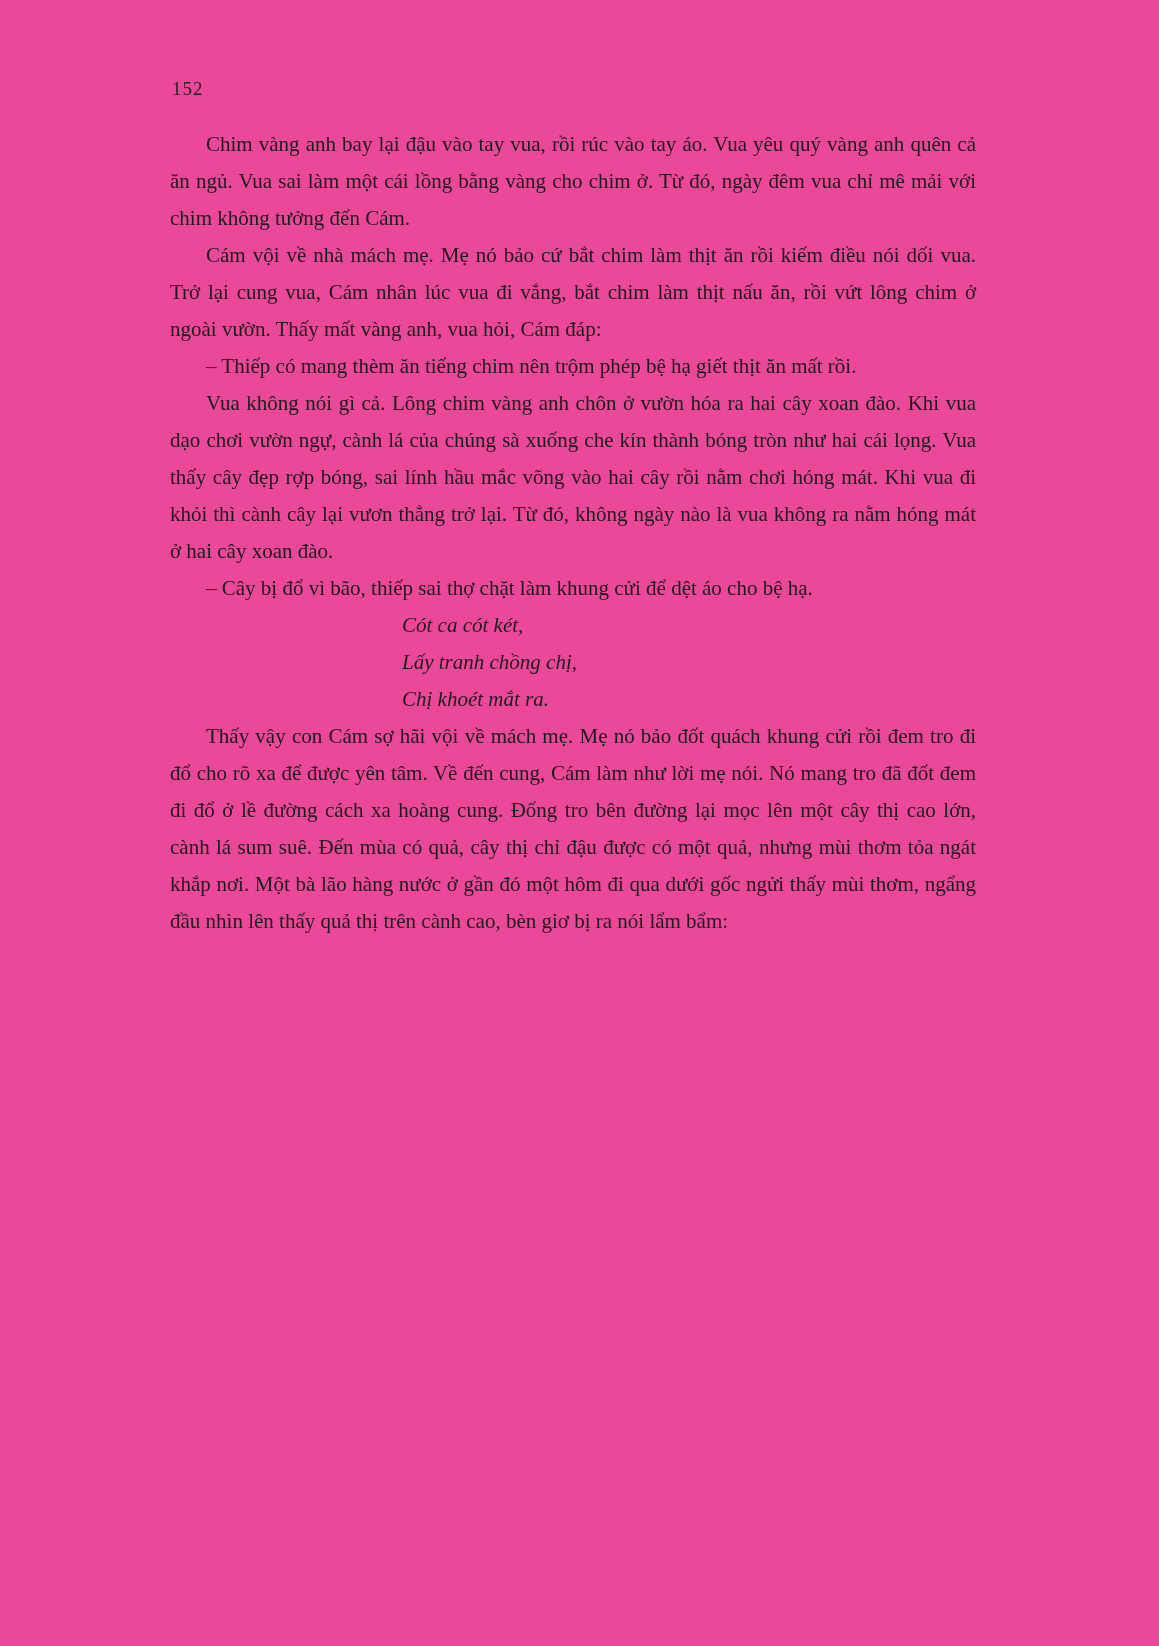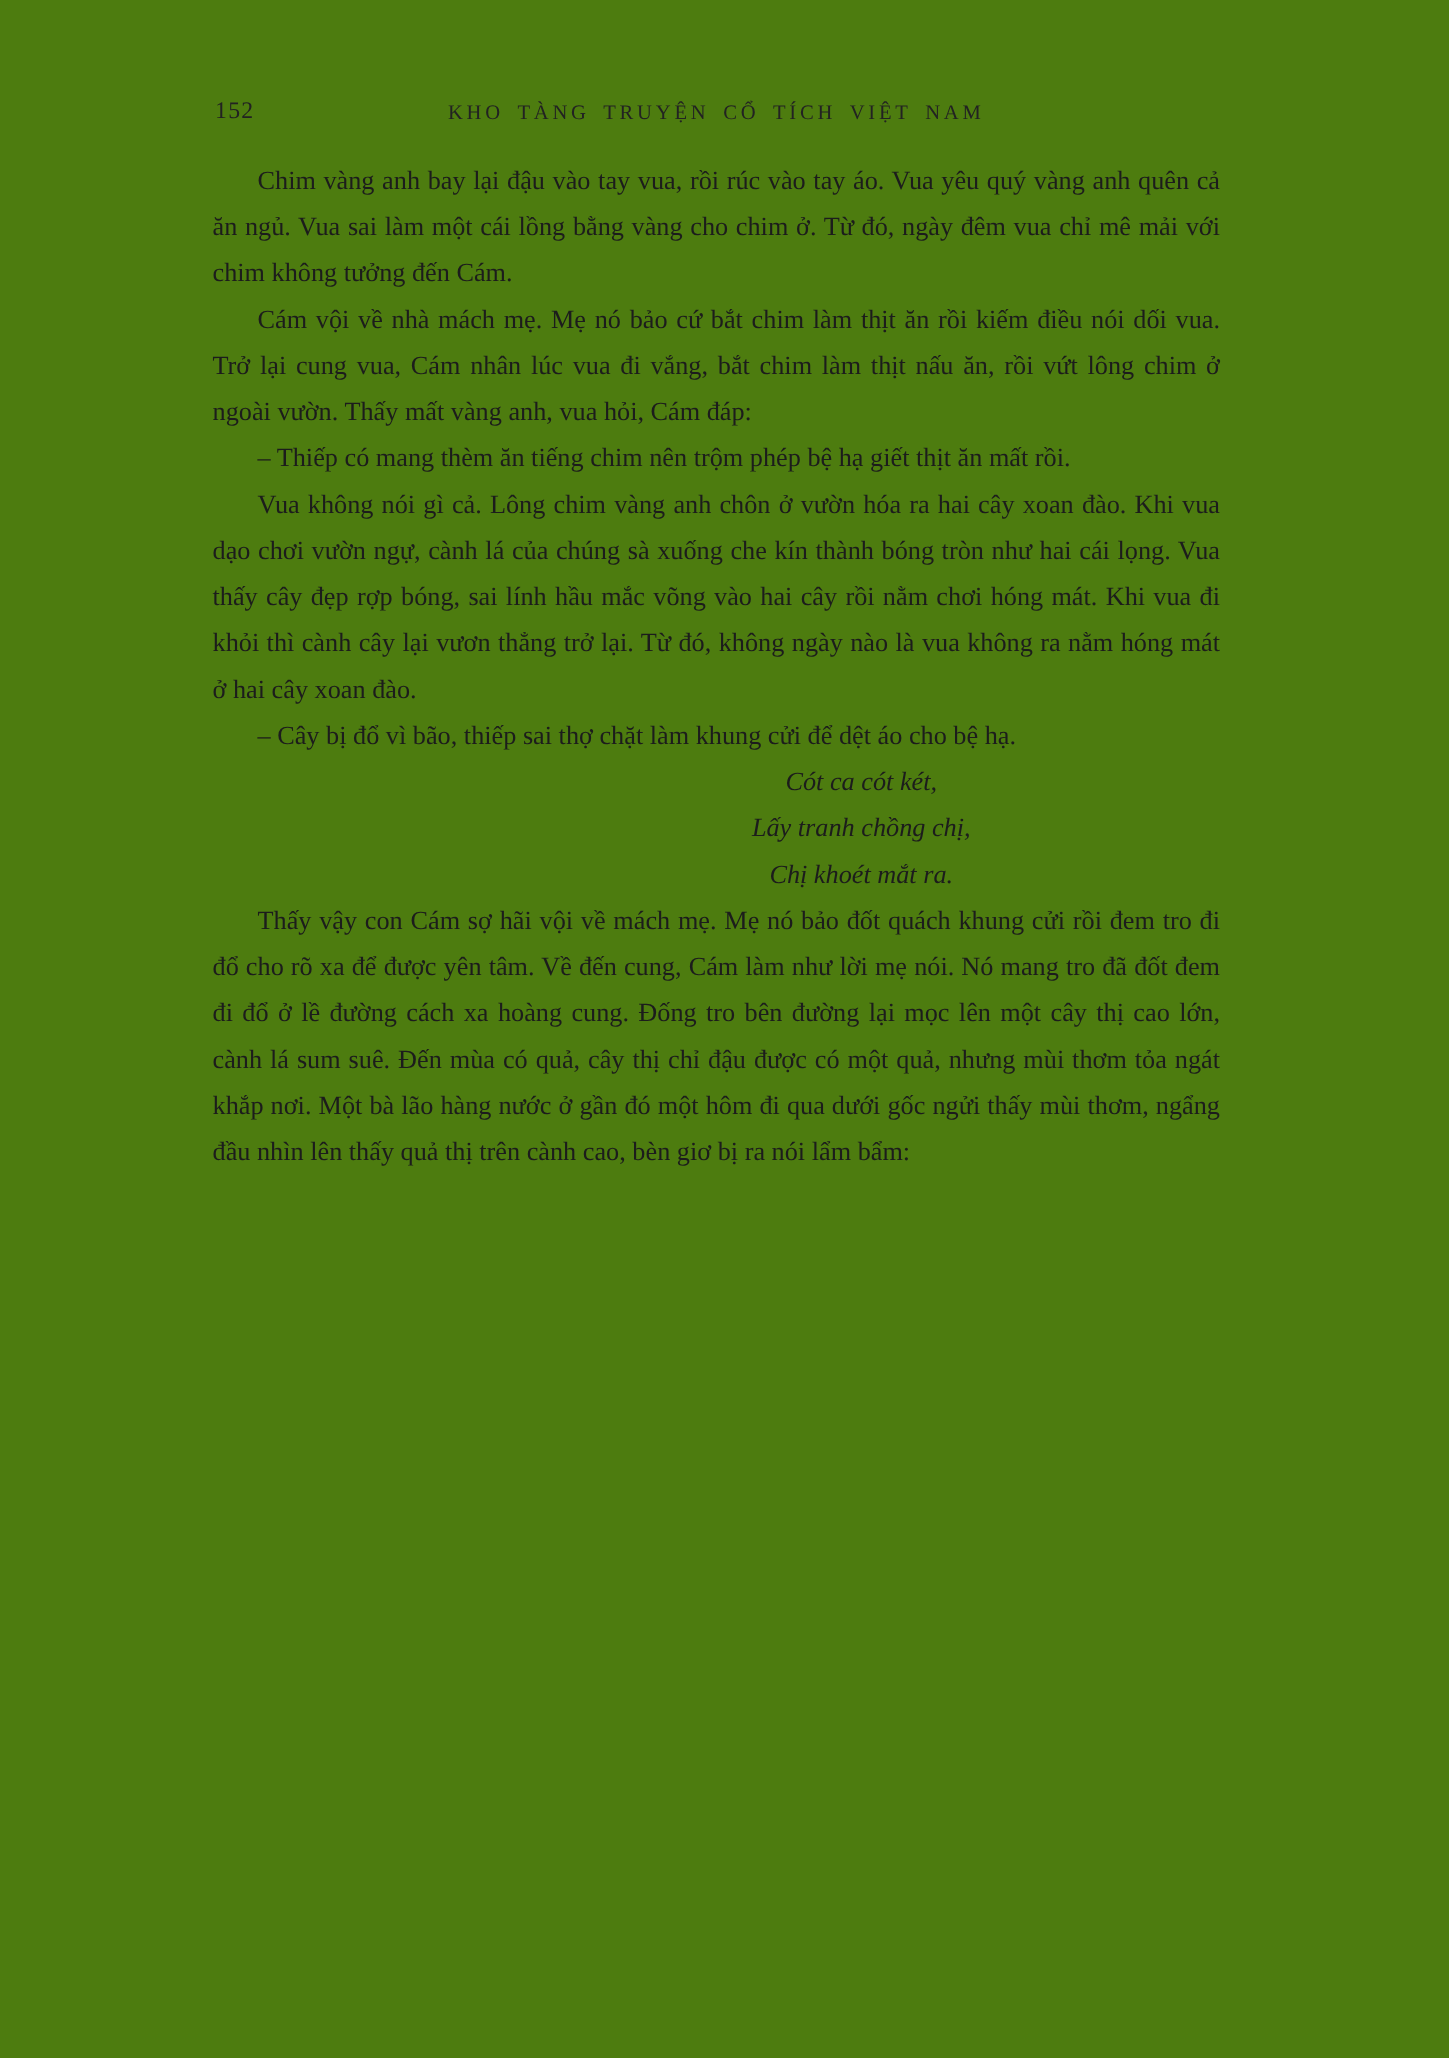--- a/index.html
+++ b/index.html
@@ -5,21 +5,21 @@
   * { margin: 0; padding: 0; box-sizing: border-box; }
 
   html, body {
     background: #e9e9e9;
   }
 
   .page {
     position: relative;
     width: 1159px;
     height: 1646px;
-    background: #4d7c0f;
+    background: #ec4899;
     font-family: "Liberation Serif", "DejaVu Serif", serif;
     color: #1c1c1c;
     overflow: hidden;
   }
 
   .page-header {
     position: absolute;
     top: 78px;
     left: 170px;
     width: 806px;
@@ -56,35 +56,34 @@
     color: #1c1c1c;
   }
 
   .para {
     text-indent: 36px;
   }
 
   .verse-block {
     padding-left: 232px;
     font-style: italic;
-    text-align: center;
+    text-align: left;
   }
 
   .verse-line {
     text-indent: 0;
   }
 </style>
 </head>
 <body>
 
 <div class="page">
 
   <header class="page-header">
     <span class="page-number">152</span>
-    <span class="running-title">KHO TÀNG TRUYỆN CỔ TÍCH VIỆT NAM</span>
   </header>
 
   <main class="page-body">
 
     <p class="para">Chim vàng anh bay lại đậu vào tay vua, rồi rúc vào tay áo. Vua yêu quý vàng anh quên cả ăn ngủ. Vua sai làm một cái lồng bằng vàng cho chim ở. Từ đó, ngày đêm vua chỉ mê mải với chim không tưởng đến Cám.</p>
 
     <p class="para">Cám vội về nhà mách mẹ. Mẹ nó bảo cứ bắt chim làm thịt ăn rồi kiếm điều nói dối vua. Trở lại cung vua, Cám nhân lúc vua đi vắng, bắt chim làm thịt nấu ăn, rồi vứt lông chim ở ngoài vườn. Thấy mất vàng anh, vua hỏi, Cám đáp:</p>
 
     <p class="para">– Thiếp có mang thèm ăn tiếng chim nên trộm phép bệ hạ giết thịt ăn mất rồi.</p>
 

